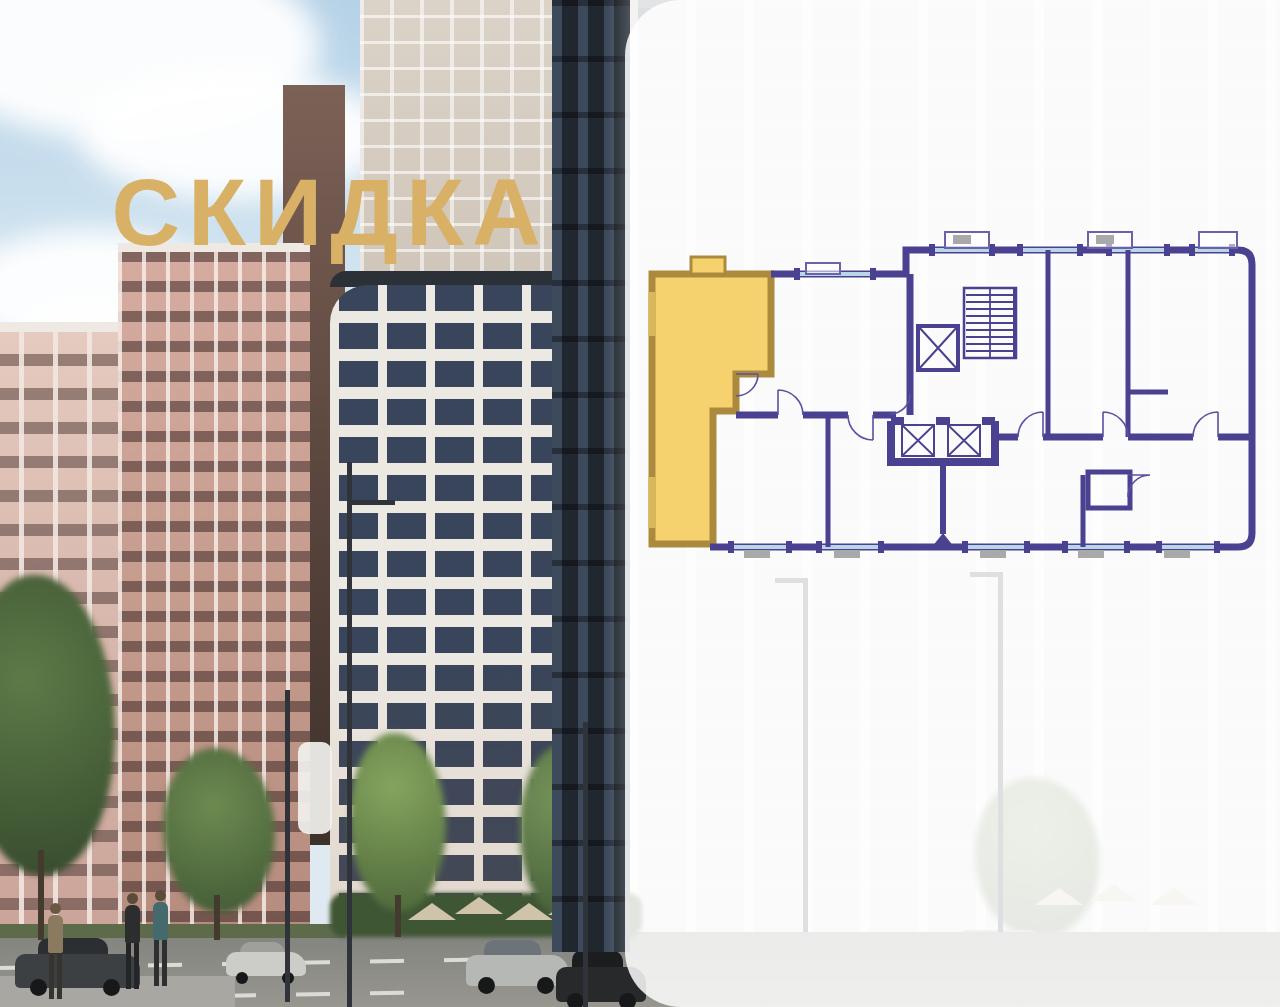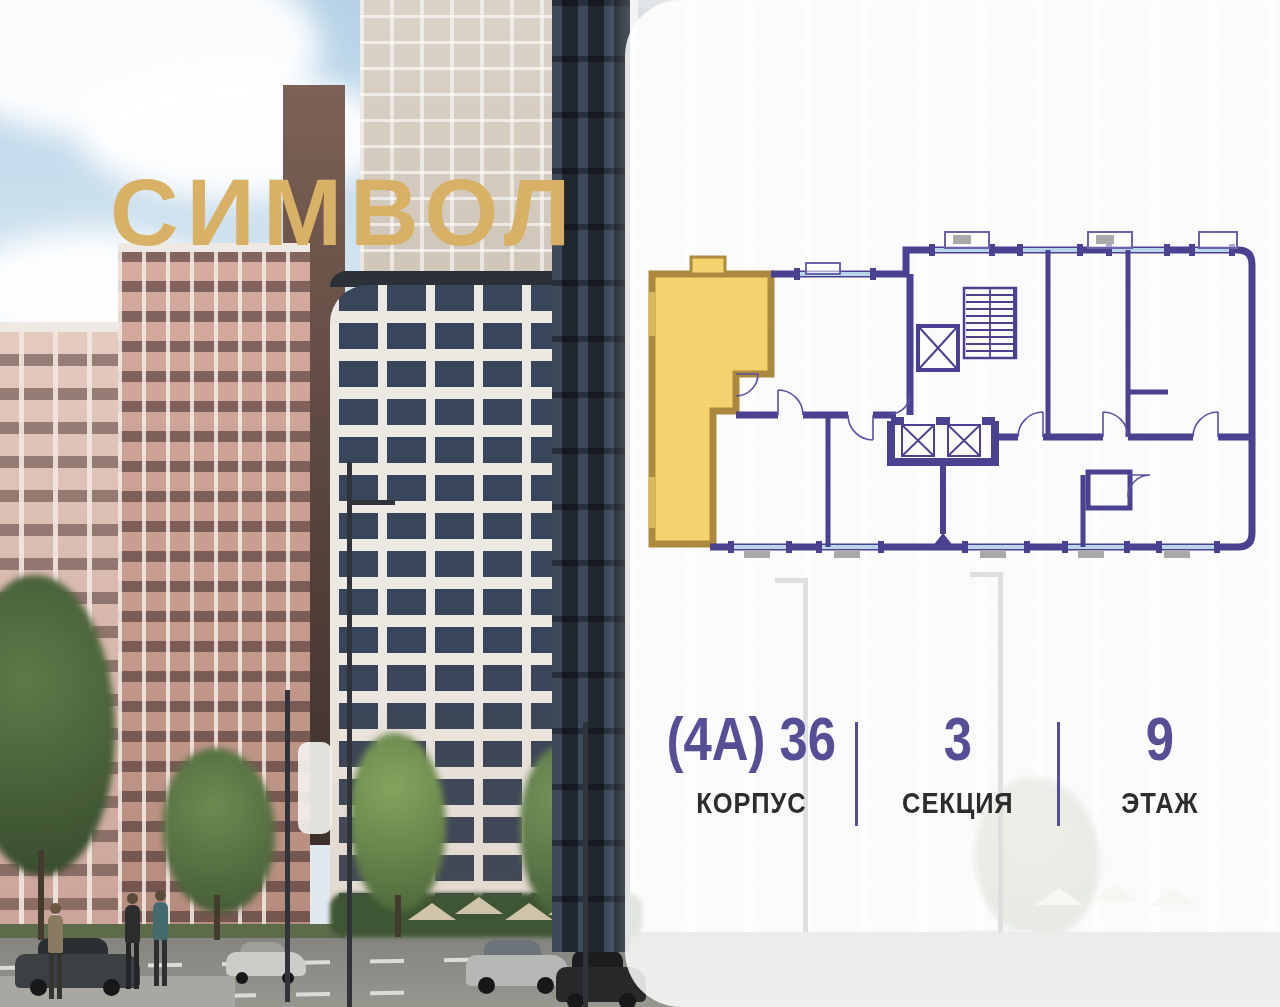--- a/index.html
+++ b/index.html
@@ -215,21 +215,21 @@
   <div class="pole-arm" style="left:347px;top:500px;width:48px;"></div>
   <div class="pole" style="left:583px;top:722px;height:288px;"></div>
   <div class="pole" style="left:803px;top:578px;height:425px;z-index:3;"></div>
   <div class="pole-arm" style="left:775px;top:578px;width:32px;z-index:3;"></div>
   <div class="pole" style="left:998px;top:572px;height:430px;z-index:3;"></div>
   <div class="pole-arm" style="left:970px;top:572px;width:32px;z-index:3;"></div>
 
   <div class="sign"></div>
   <div class="bldg bldg-fore-dark"></div>
 
-  <div class="logo">СИМВОЛ</div>
+  <div class="logo">СКИДКА</div>
 
   <div class="panel"></div>
 
   <svg class="plan" viewBox="0 -16 612 330">
 
     <polygon points="4,30 123,30 123,130 88,130 88,167 65,167 65,300 4,300" fill="#f6d26e" stroke="#ab8a3e" stroke-width="7"></polygon>
     <rect x="43" y="13" width="34" height="17" fill="#f6d26e" stroke="#ab8a3e" stroke-width="3"></rect>
     <line x1="4" y1="48" x2="4" y2="92" stroke="#d9b85c" stroke-width="7"></line>
     <line x1="4" y1="233" x2="4" y2="284" stroke="#d9b85c" stroke-width="7"></line>
 
@@ -329,30 +329,14 @@
       <path d="M200,171 A25,25 0 0 0 225,196 M225,171 V196"></path>
       <path d="M88,130 H110 M110,130 A22,22 0 0 1 88,152"></path>
       <path d="M262,150 A20,20 0 0 1 242,170"></path>
       <path d="M370,193 A25,25 0 0 1 395,168 M395,193 V168"></path>
       <path d="M455,168 A25,25 0 0 1 480,193 M455,193 V168"></path>
       <path d="M545,193 A25,25 0 0 1 570,168 M570,193 V168"></path>
       <path d="M480,253 A22,22 0 0 1 502,231 M480,231 H502"></path>
     </g>
   </svg>
 
-  <div class="stats">
-    <div class="stat">
-      <div class="stat-value">(4А) 36</div>
-      <div class="stat-label">КОРПУС</div>
-    </div>
-    <div class="vdiv"></div>
-    <div class="stat">
-      <div class="stat-value">3</div>
-      <div class="stat-label">СЕКЦИЯ</div>
-    </div>
-    <div class="vdiv"></div>
-    <div class="stat">
-      <div class="stat-value">9</div>
-      <div class="stat-label">ЭТАЖ</div>
-    </div>
-  </div>
 
 </div>
 
 </body></html>

